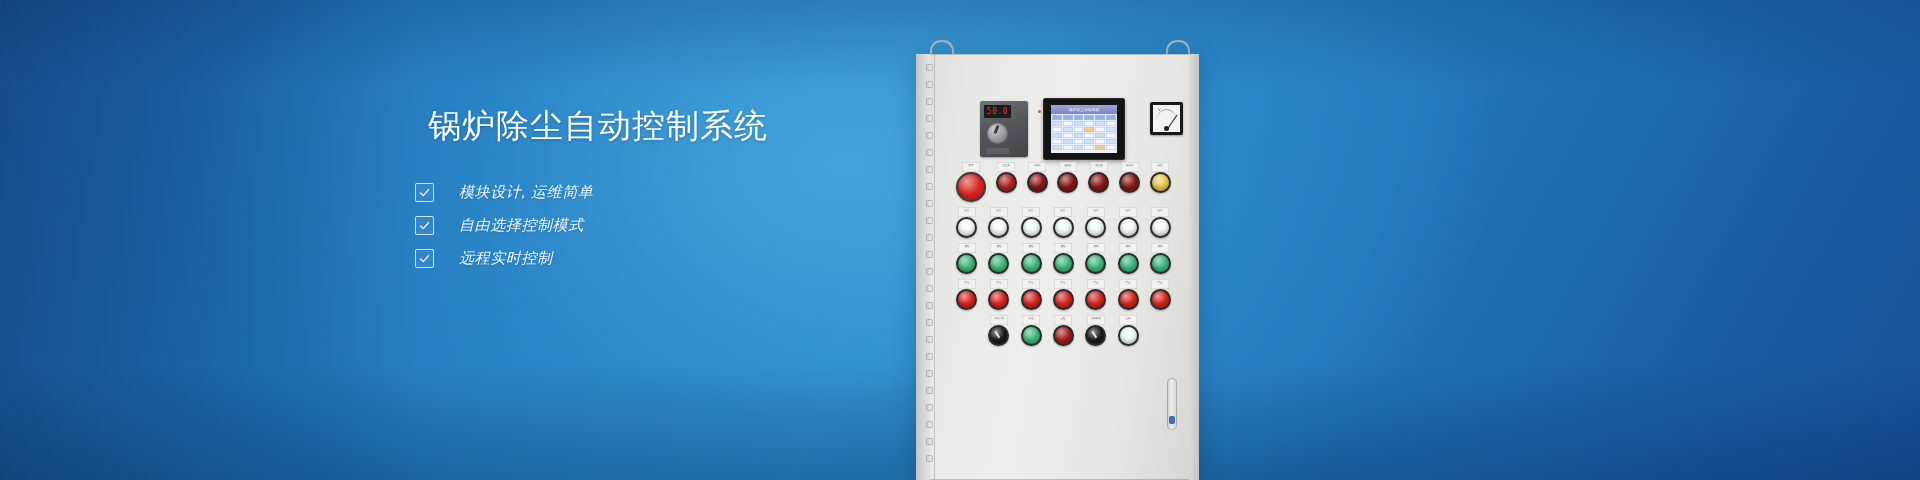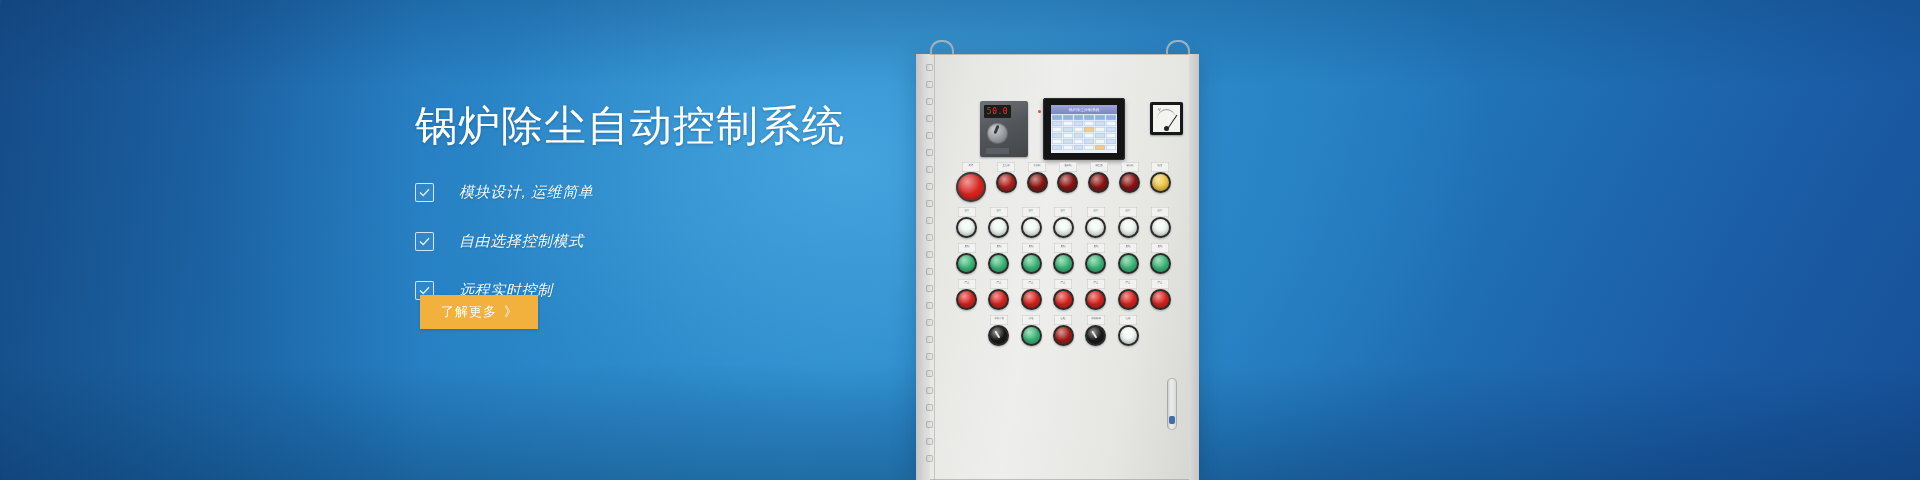--- a/index.html
+++ b/index.html
@@ -26,29 +26,30 @@
   #banner .vignette{
     position:absolute;inset:0;pointer-events:none;
     background:
       linear-gradient(to right, rgba(8,48,92,.42) 0%, rgba(8,48,92,0) 22%),
       linear-gradient(to bottom, rgba(8,48,92,.22) 0%, rgba(8,48,92,0) 18%, rgba(8,48,92,0) 76%, rgba(8,48,92,.35) 100%);
   }
 
   
   .copy{position:absolute;left:415px;top:106px;width:520px;}
   .headline{
-    font-size:42px;line-height:40px;color:#ffffff;letter-spacing:1px;
+    font-size:33px;line-height:40px;color:#ffffff;letter-spacing:1px;
     font-weight:400;white-space:nowrap;
     text-shadow:0 1px 3px rgba(0,40,80,.30);
+    margin-left:13px;
   }
   .features{margin-top:30px;font-style:italic;}
   .feature{
     display:flex;align-items:center;height:33px;margin-bottom:0;
   }
-  .feature + .feature{margin-top:16px;}
+  .feature + .feature{margin-top:0px;}
   .chk{
     width:17px;height:17px;flex:0 0 17px;
     border:1px solid rgba(255,255,255,.78);
     border-radius:2px;position:relative;margin-right:25px;
     background:rgba(255,255,255,.05);
   }
   .chk svg{position:absolute;left:1px;top:1px;}
   .feature .flabel{
     font-size:15px;color:#f4fbff;letter-spacing:.6px;white-space:nowrap;
     text-shadow:0 1px 2px rgba(0,40,80,.22);
@@ -260,24 +261,20 @@
           <svg width="15" height="15" viewBox="0 0 15 15">
               <path d="M3 7.6 L6.2 10.6 L12 4.2" fill="none" stroke="#dff0fb" stroke-width="1.4"></path>
             </svg>
         </span>
         <span class="flabel">远程实时控制</span>
       </div>
 
     </div>
   </div>
 
-  <div class="cta">
-    <span class="ctaTxt">了解更多</span>
-    <span class="arr">》</span>
-  </div>
 
   <div id="cab">
     <span class="hanger h1"></span>
     <span class="hanger h2"></span>
 
     <div class="cab-body">
       <div class="cab-edge-l"></div>
       <div class="cab-edge-r"></div>
       <div class="door-line"></div>
 

